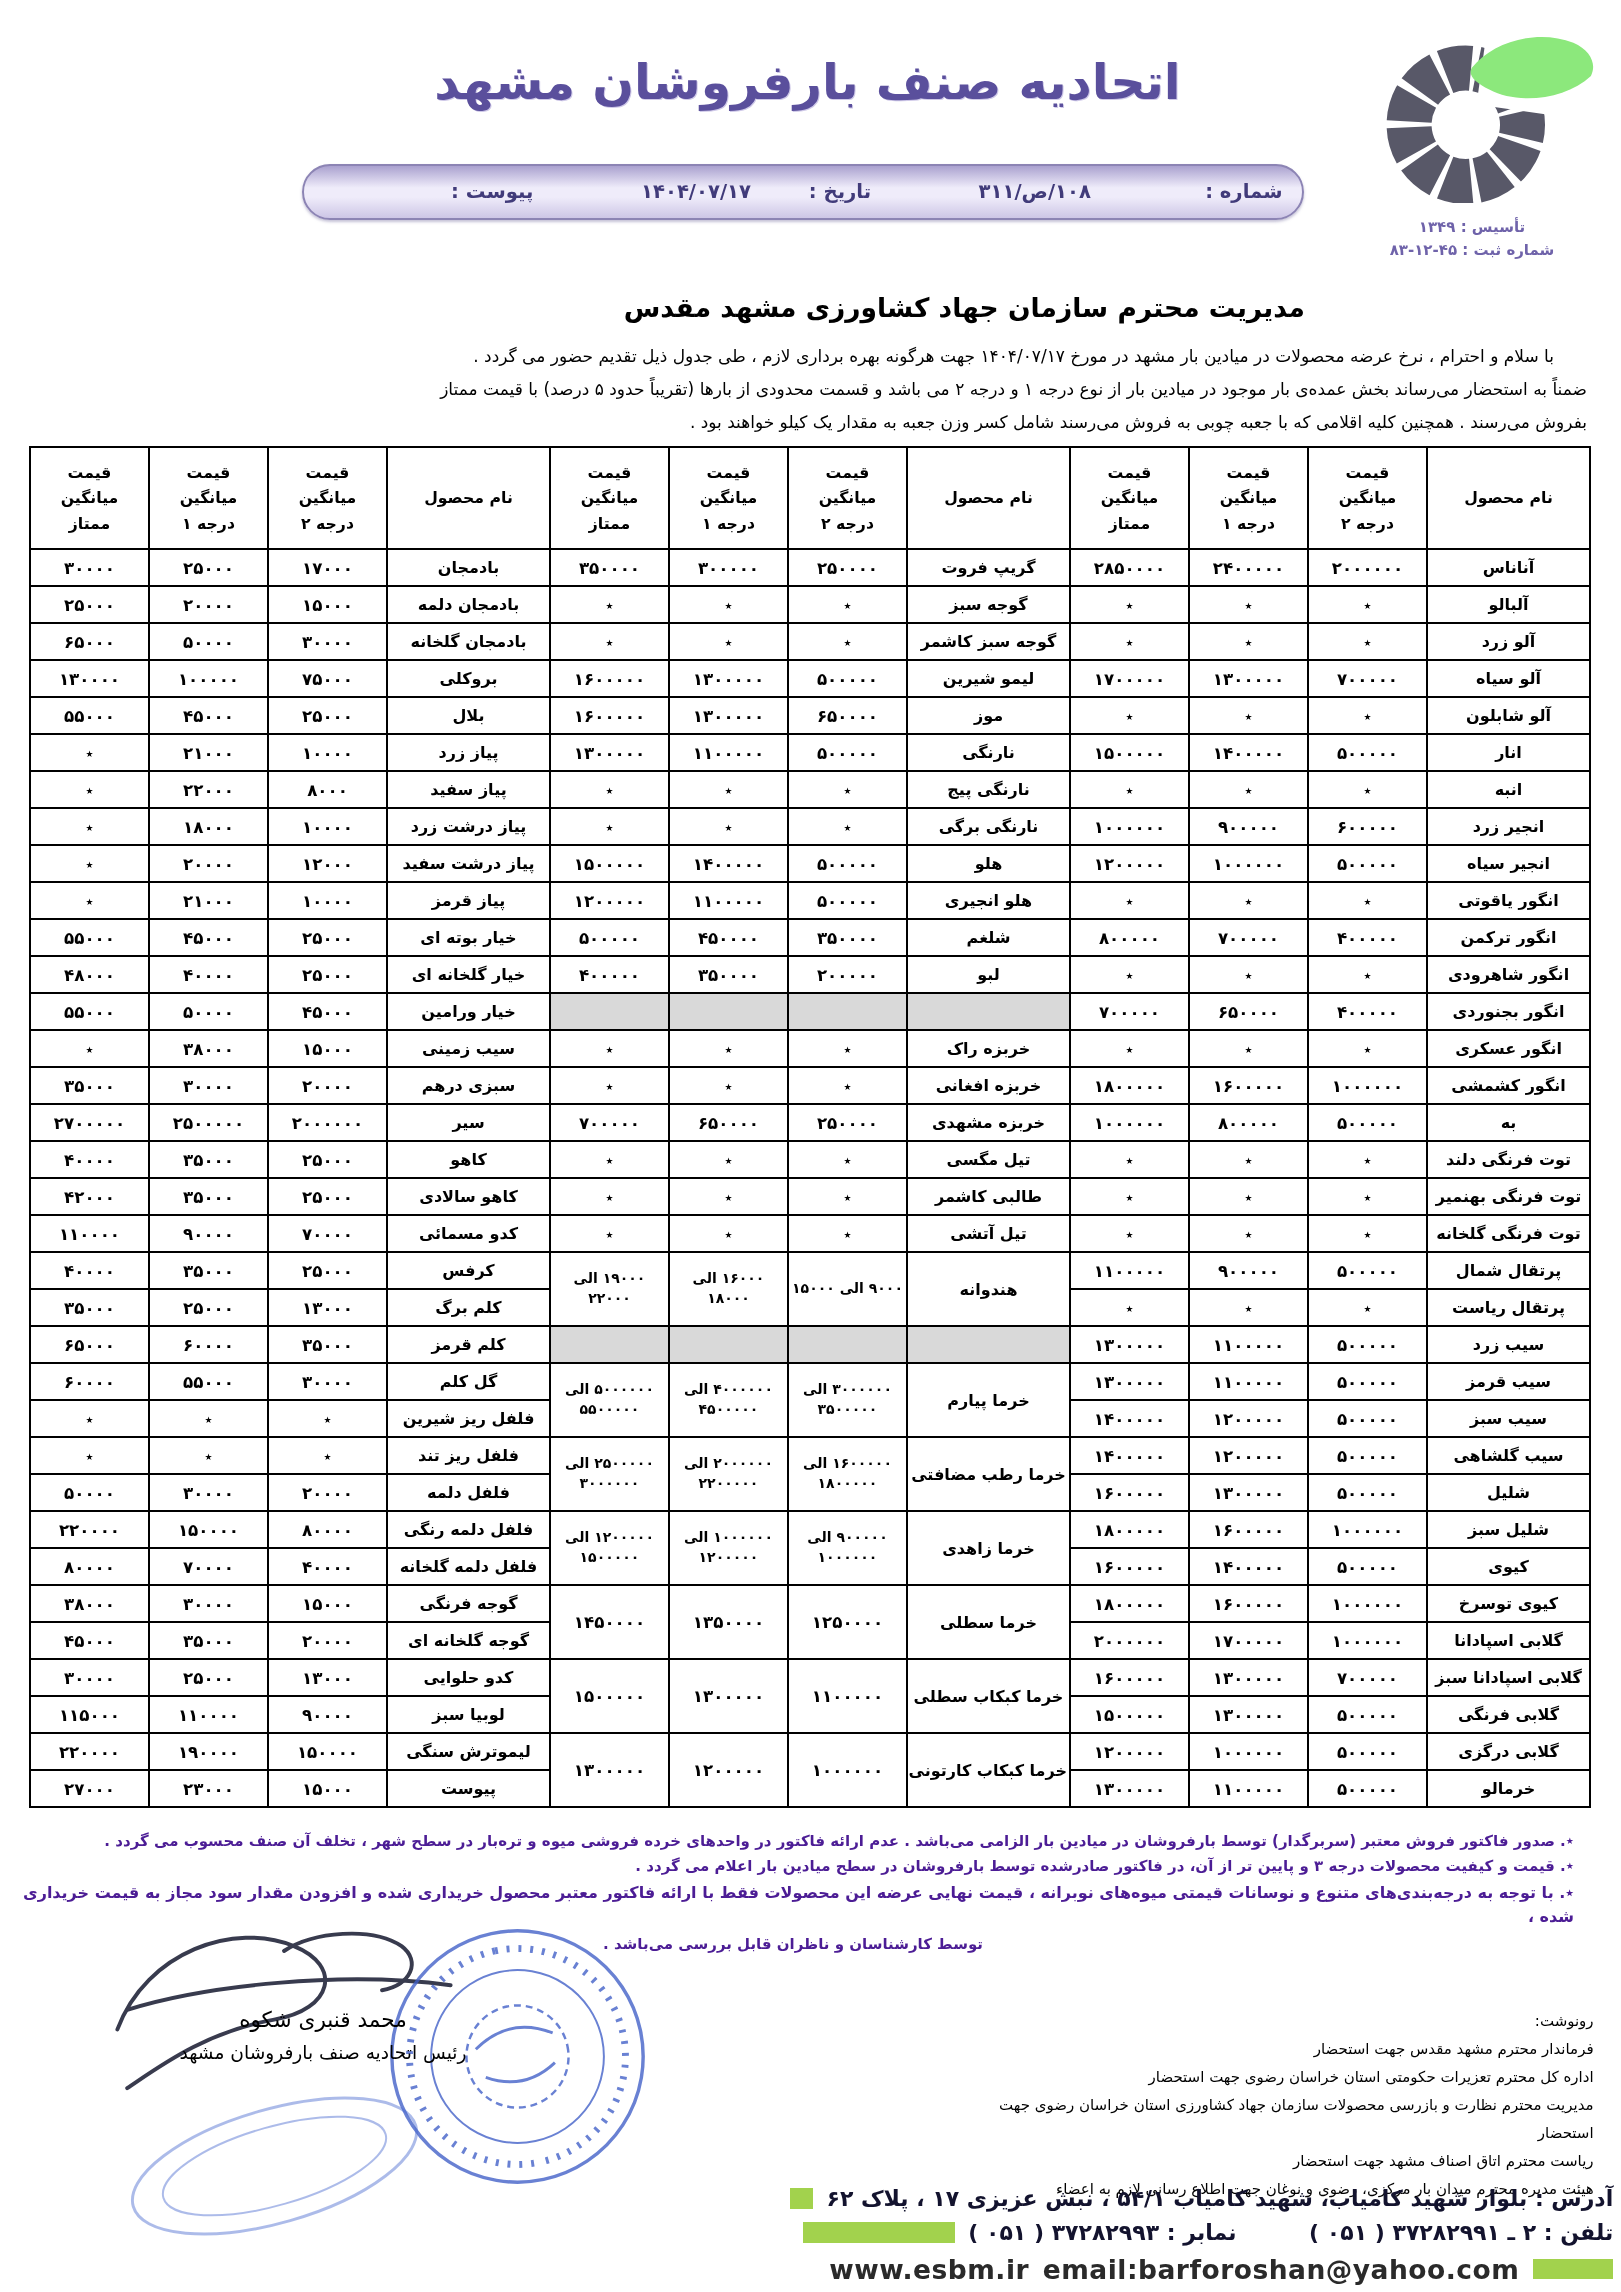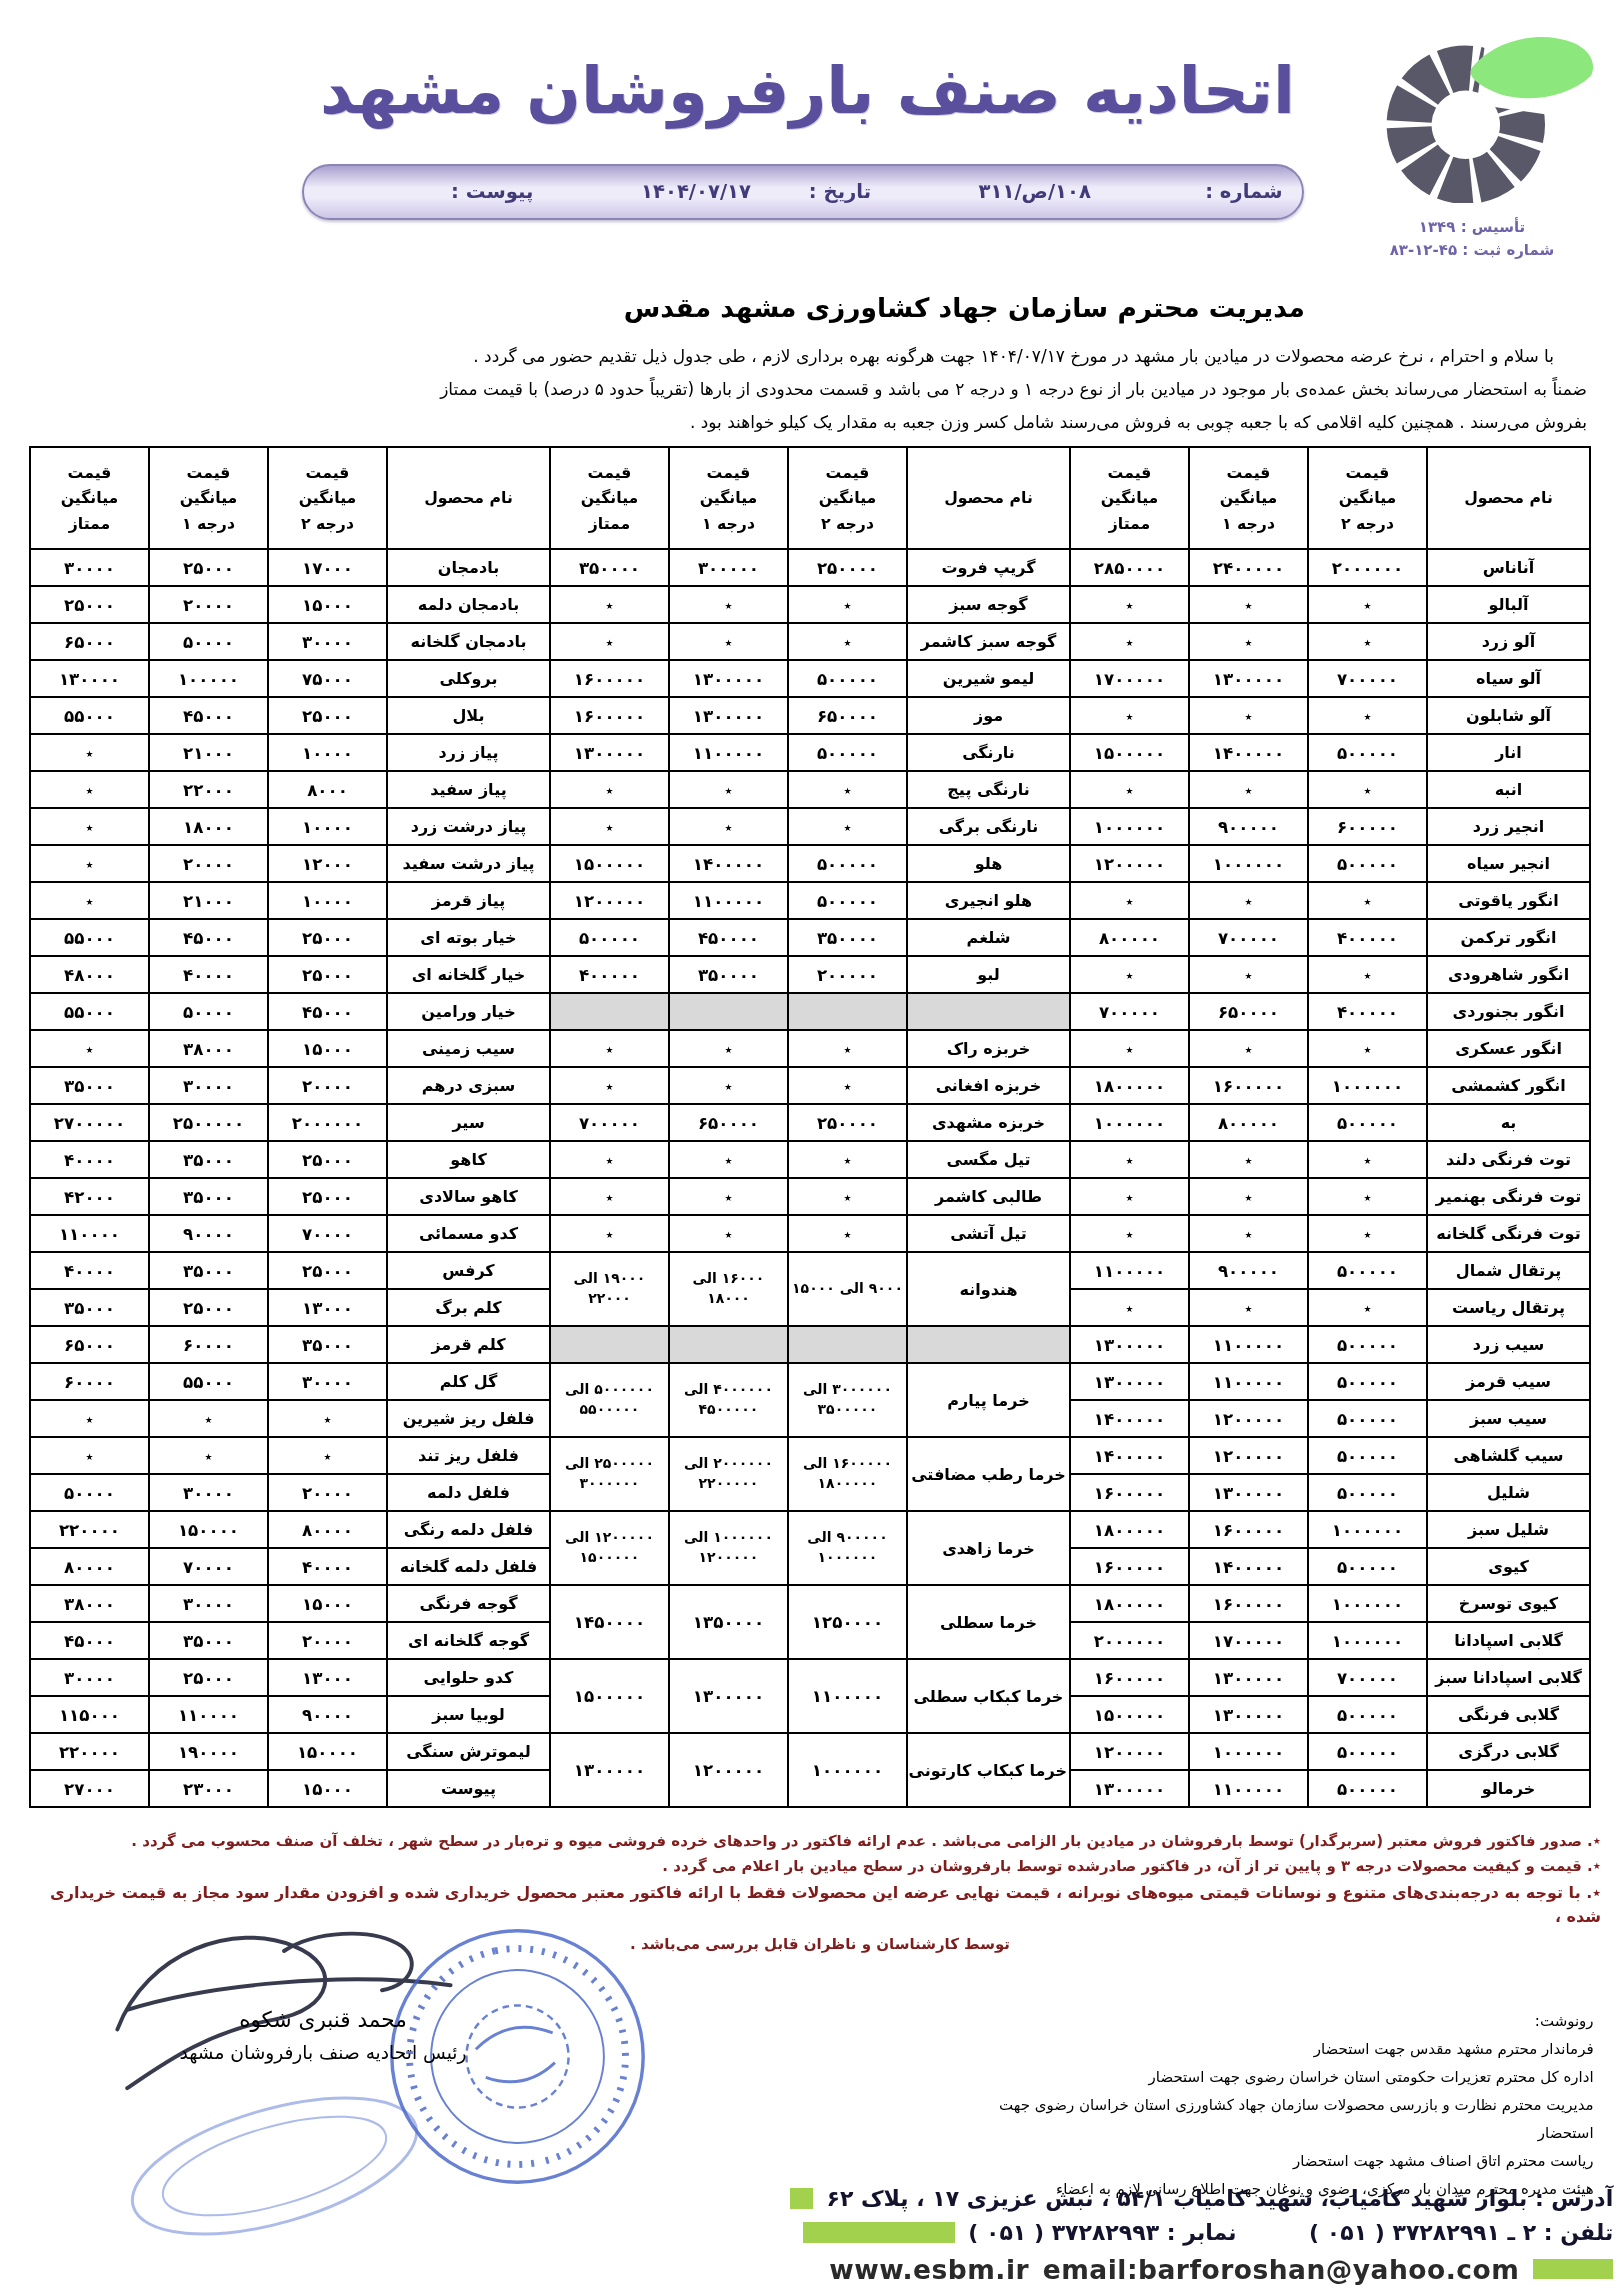--- a/index.html
+++ b/index.html
@@ -1,19 +1,19 @@
 <!DOCTYPE html>
 <html lang="fa"><head>
 <meta charset="utf-8">
 <style>
   html,body{margin:0;padding:0;background:#888;}
   .sheet{position:relative;width:1621px;height:2293px;background:#fff;margin:0 auto;
          font-family:"DejaVu Sans",sans-serif;overflow:hidden;}
   .union-title{position:absolute;top:54px;left:0;width:1615px;text-align:center;
-    font-size:64px;font-weight:bold;color:#5a4f9c;letter-spacing:1px;
+    font-size:49px;font-weight:bold;color:#5a4f9c;letter-spacing:1px;
     text-shadow:1px 1px 0 #cfc9e8;}
   .logo-wrap{position:absolute;left:1356px;top:27.4px;width:245px;height:176px;}
   .reg-lines{position:absolute;left:1325px;top:216px;width:294px;text-align:center;
     color:#6f63aa;font-size:15px;font-weight:bold;line-height:22.5px;}
   .refbar{position:absolute;left:302px;top:164px;width:1002px;height:56px;
     border-radius:29px;border:2px solid #8c84b4;box-sizing:border-box;
     background:linear-gradient(180deg,#aaa1cf 0%,#efecfa 42%,#efecfa 60%,#cdc6e6 100%);
     box-shadow:0 2px 2.9px rgba(90,80,140,.35);direction:rtl;}
   .refbar span{position:absolute;top:13.7px;font-size:19.6px;font-weight:bold;color:#413b7a;white-space:nowrap;}
   .rb-num-label{right:19.6px;} .rb-num-value{right:211px;}
@@ -29,22 +29,22 @@
     padding:0 2px;overflow:hidden;}
   table.price th{font-size:15.7px;font-weight:bold;white-space:pre-line;line-height:25.5px;}
   table.price thead tr{height:102px;}
   table.price tbody tr{height:37px;}
   td.pname{font-size:16px;font-weight:bold;white-space:nowrap;}
   td.pval{font-size:16.7px;font-weight:bold;}
   td.range{font-size:14px;line-height:19.6px;white-space:normal;}
   td.star{font-size:14.7px;}
   td.grayc{background:#d9d9d9;}
   .gend{border-left-width:2.9px !important;}
-  .notes{position:absolute;top:1829px;left:39px;width:1562px;direction:rtl;
-    color:#7f1d1d;font-weight:bold;font-size:15px;line-height:24.5px;text-align:right;}
+  .notes{position:absolute;top:1829px;left:12px;width:1562px;direction:rtl;
+    color:#4c1d95;font-weight:bold;font-size:15px;line-height:24.5px;text-align:right;}
   .notes .big{font-size:16px;margin-top:2.9px;}
   .notes .center{text-align:center;margin-top:2px;}
   .sig-block{position:absolute;left:131px;top:2007px;width:384px;text-align:center;direction:rtl;color:#000;}
   .sig-name{font-size:21.6px;font-weight:500;}
   .sig-title{font-size:18.6px;margin-top:9.8px;}
   .cc{position:absolute;top:2007px;right:27.4px;width:647px;direction:rtl;text-align:right;
     color:#000;font-size:15px;line-height:28px;}
   .contact{position:absolute;right:7.8px;top:2186px;width:823px;direction:rtl;}
   .c-line{display:flex;direction:rtl;justify-content:flex-start;align-items:center;
     margin-bottom:8.8px;gap:13.7px;}

